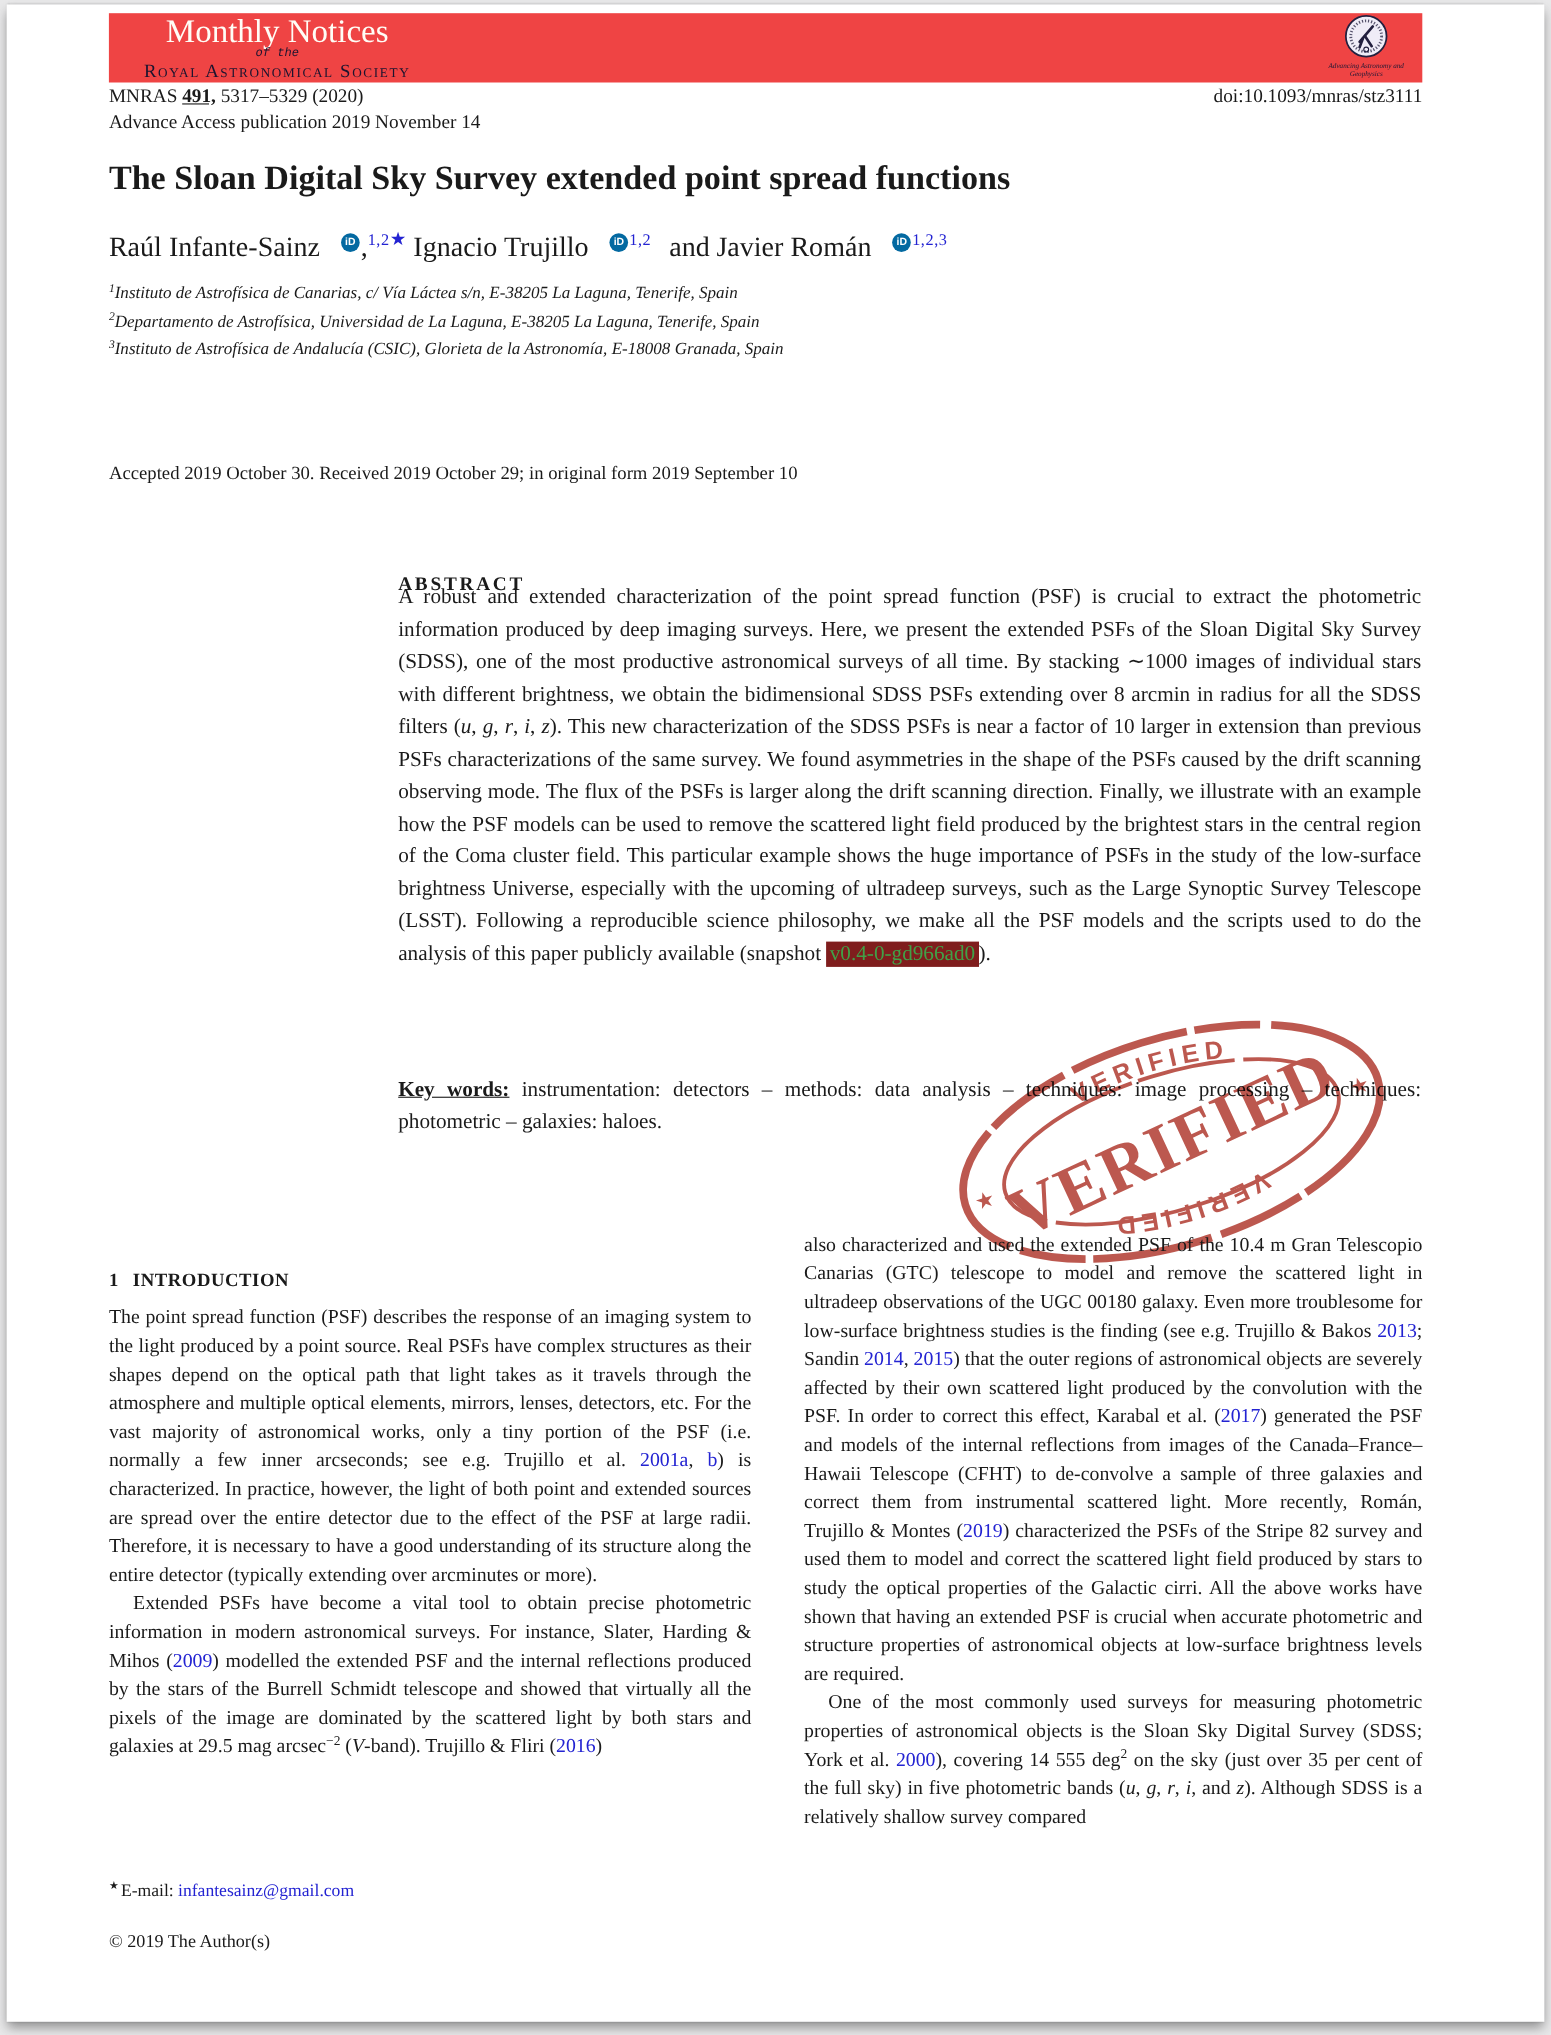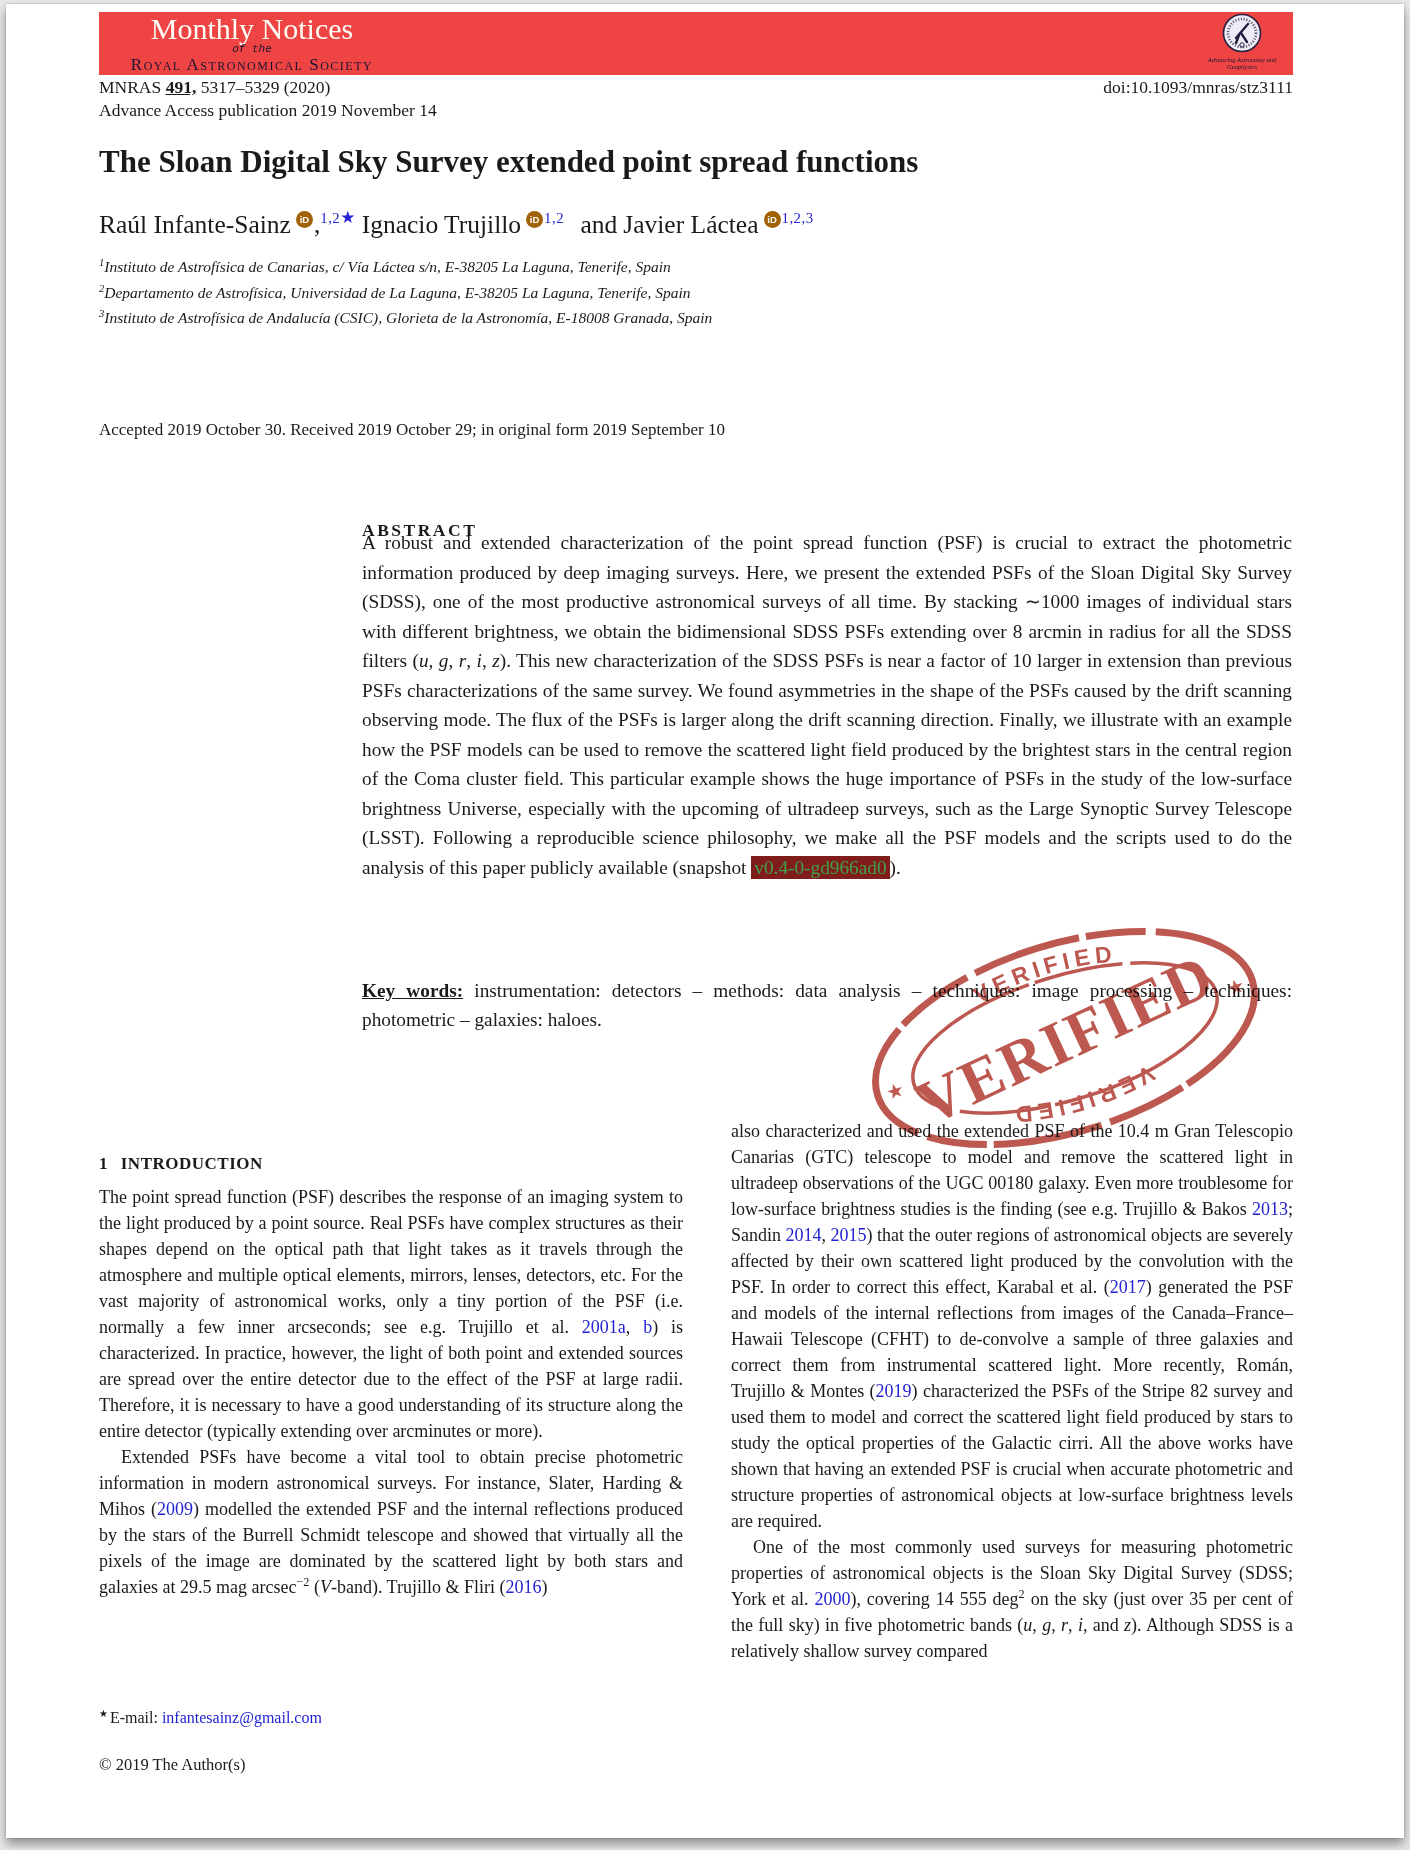--- a/index.html
+++ b/index.html
@@ -23,23 +23,23 @@
   .mn-society{font-size:17px;line-height:19px;color:#1b142f;font-variant:small-caps;letter-spacing:1.5px;}
   .banner-seal{position:absolute;right:12px;top:1px;width:78px;text-align:center;color:#1c1835;}
   .seal-caption{font-size:6.5px;line-height:6.5px;font-style:italic;margin-top:-2px;}
   
   .publine{position:absolute;left:93px;top:73px;font-size:17.5px;}
   .advline{position:absolute;left:93px;top:96px;font-size:17.5px;}
   .doi{position:absolute;left:93px;top:73px;width:1194px;text-align:right;font-size:17.5px;}
   
   .title{position:absolute;left:93px;top:140px;width:1194px;font-size:31px;font-weight:bold;}
   .authors{position:absolute;left:93px;top:203px;width:1194px;font-size:25.5px;}
-  .orcid{display:inline-block;width:17px;height:17px;border-radius:50%;background:#a16207;color:#fff;
+  .orcid{display:inline-block;width:17px;height:17px;border-radius:50%;background:#0369a1;color:#fff;
          font-family:"Liberation Sans",sans-serif;font-size:9.5px;font-weight:bold;text-align:center;
-         line-height:17px;vertical-align:super;margin-left:5px;margin-right:1px;}
+         line-height:17px;vertical-align:super;margin-left:19px;margin-right:1px;}
   .asup{color:#2323d2;font-size:58%;vertical-align:super;letter-spacing:.5px;}
   .astar{color:#2323d2;font-size:66%;vertical-align:super;}
   .and-word{margin:0 6px 0 10px;}
   .affils{position:absolute;left:93px;top:248px;font-size:15.5px;font-style:italic;line-height:21.5px;}
   .affil sup{font-size:68%;}
   .accepted{position:absolute;left:93px;top:416px;font-size:17px;}
   
   .abs-head{position:absolute;left:356px;top:516px;font-size:17.5px;font-weight:bold;letter-spacing:2.5px;}
   .abs-body{position:absolute;left:356px;top:524px;width:930px;font-size:19.3px;line-height:29.5px;text-align:justify;}
   .keywords{position:absolute;left:356px;top:972px;width:930px;font-size:19.3px;line-height:29px;text-align:justify;}
@@ -97,21 +97,21 @@
 
   <div class="publine"><span>MNRAS </span><span class="seg-bold">491,</span><span> 5317–5329 (2020)</span></div>
   <div class="advline">Advance Access publication 2019 November 14</div>
   <div class="doi">doi:10.1093/mnras/stz3111</div>
 
   <h1 class="title" style="margin:0;">The Sloan Digital Sky Survey extended point spread functions</h1>
 
   <div class="authors">
     <span>Raúl Infante-Sainz</span><span class="orcid"><span>iD</span></span><span>,</span><span class="asup">1,2</span><span class="astar">★</span>
     <span>Ignacio Trujillo</span><span class="orcid"><span>iD</span></span><span class="asup">1,2</span>
-    <span class="and-word">and</span><span>Javier Láctea</span><span class="orcid"><span>iD</span></span><span class="asup">1,2,3</span>
+    <span class="and-word">and</span><span>Javier Román</span><span class="orcid"><span>iD</span></span><span class="asup">1,2,3</span>
   </div>
 
   <div class="affils">
     <div class="affil"><sup>1</sup><span>Instituto de Astrofísica de Canarias, c/ Vía Láctea s/n, E-38205 La Laguna, Tenerife, Spain</span></div>
     <div class="affil"><sup>2</sup><span>Departamento de Astrofísica, Universidad de La Laguna, E-38205 La Laguna, Tenerife, Spain</span></div>
     <div class="affil"><sup>3</sup><span>Instituto de Astrofísica de Andalucía (CSIC), Glorieta de la Astronomía, E-18008 Granada, Spain</span></div>
   </div>
 
   <div class="accepted">Accepted 2019 October 30. Received 2019 October 29; in original form 2019 September 10</div>
 

